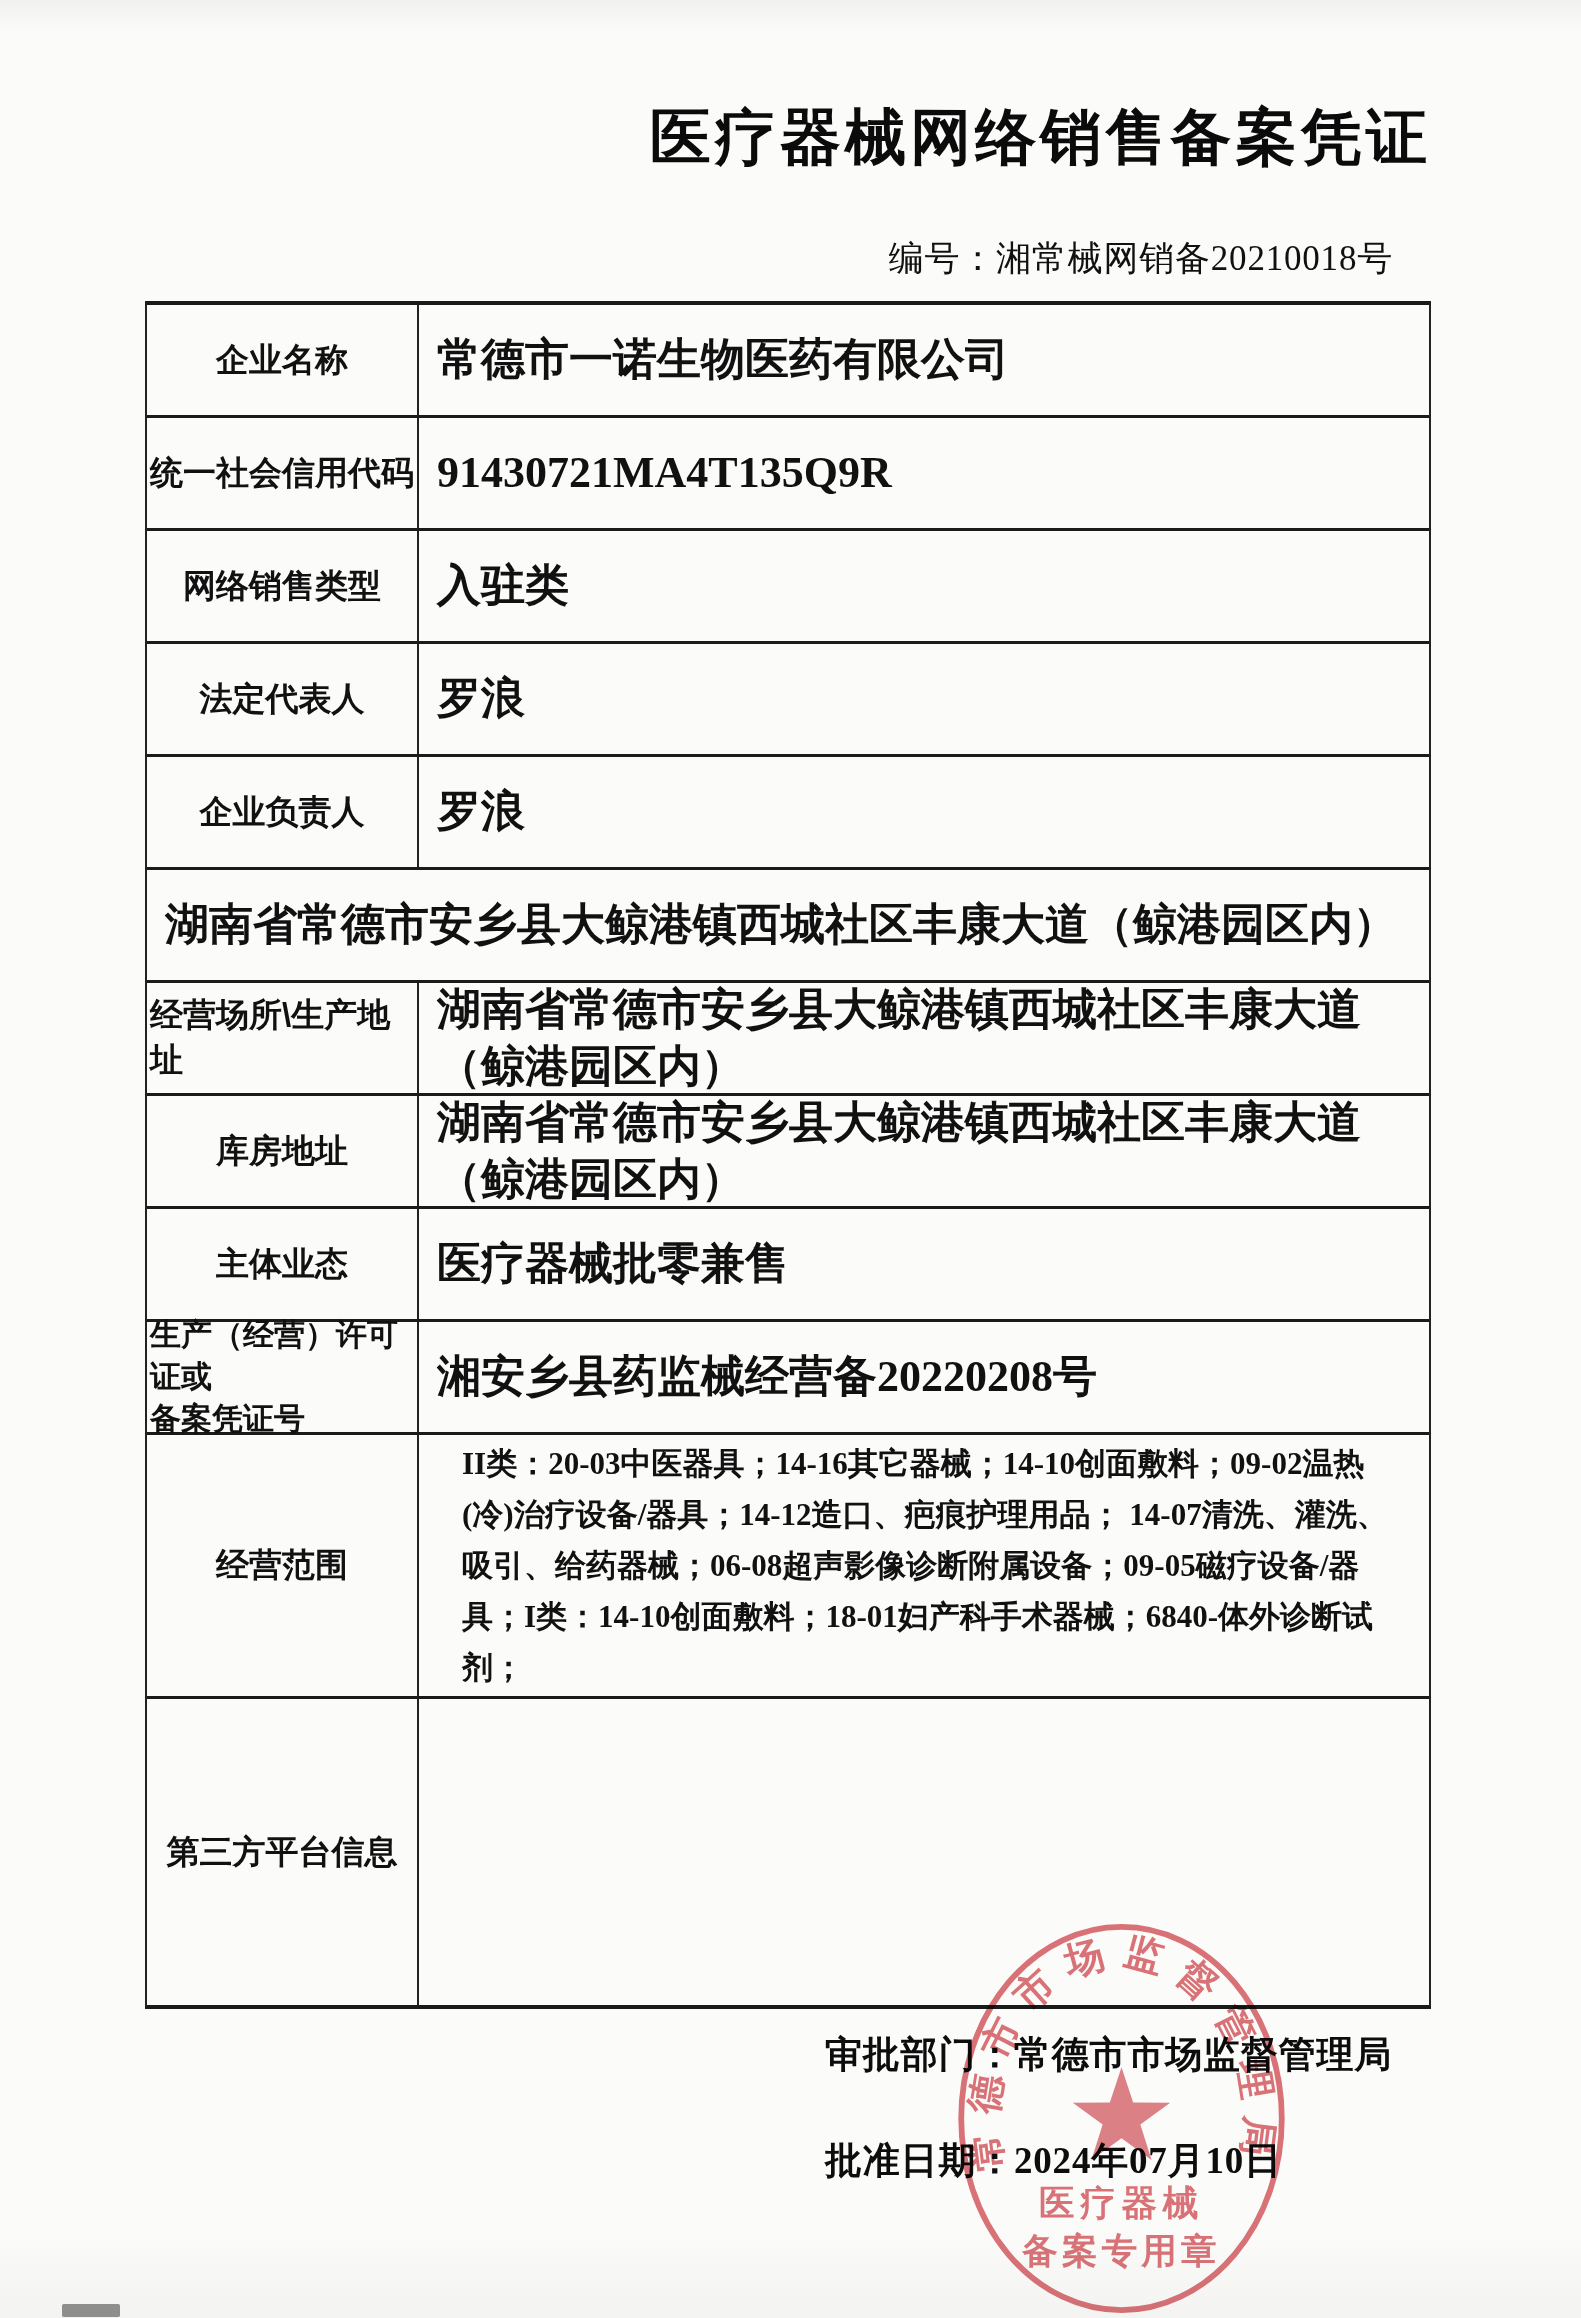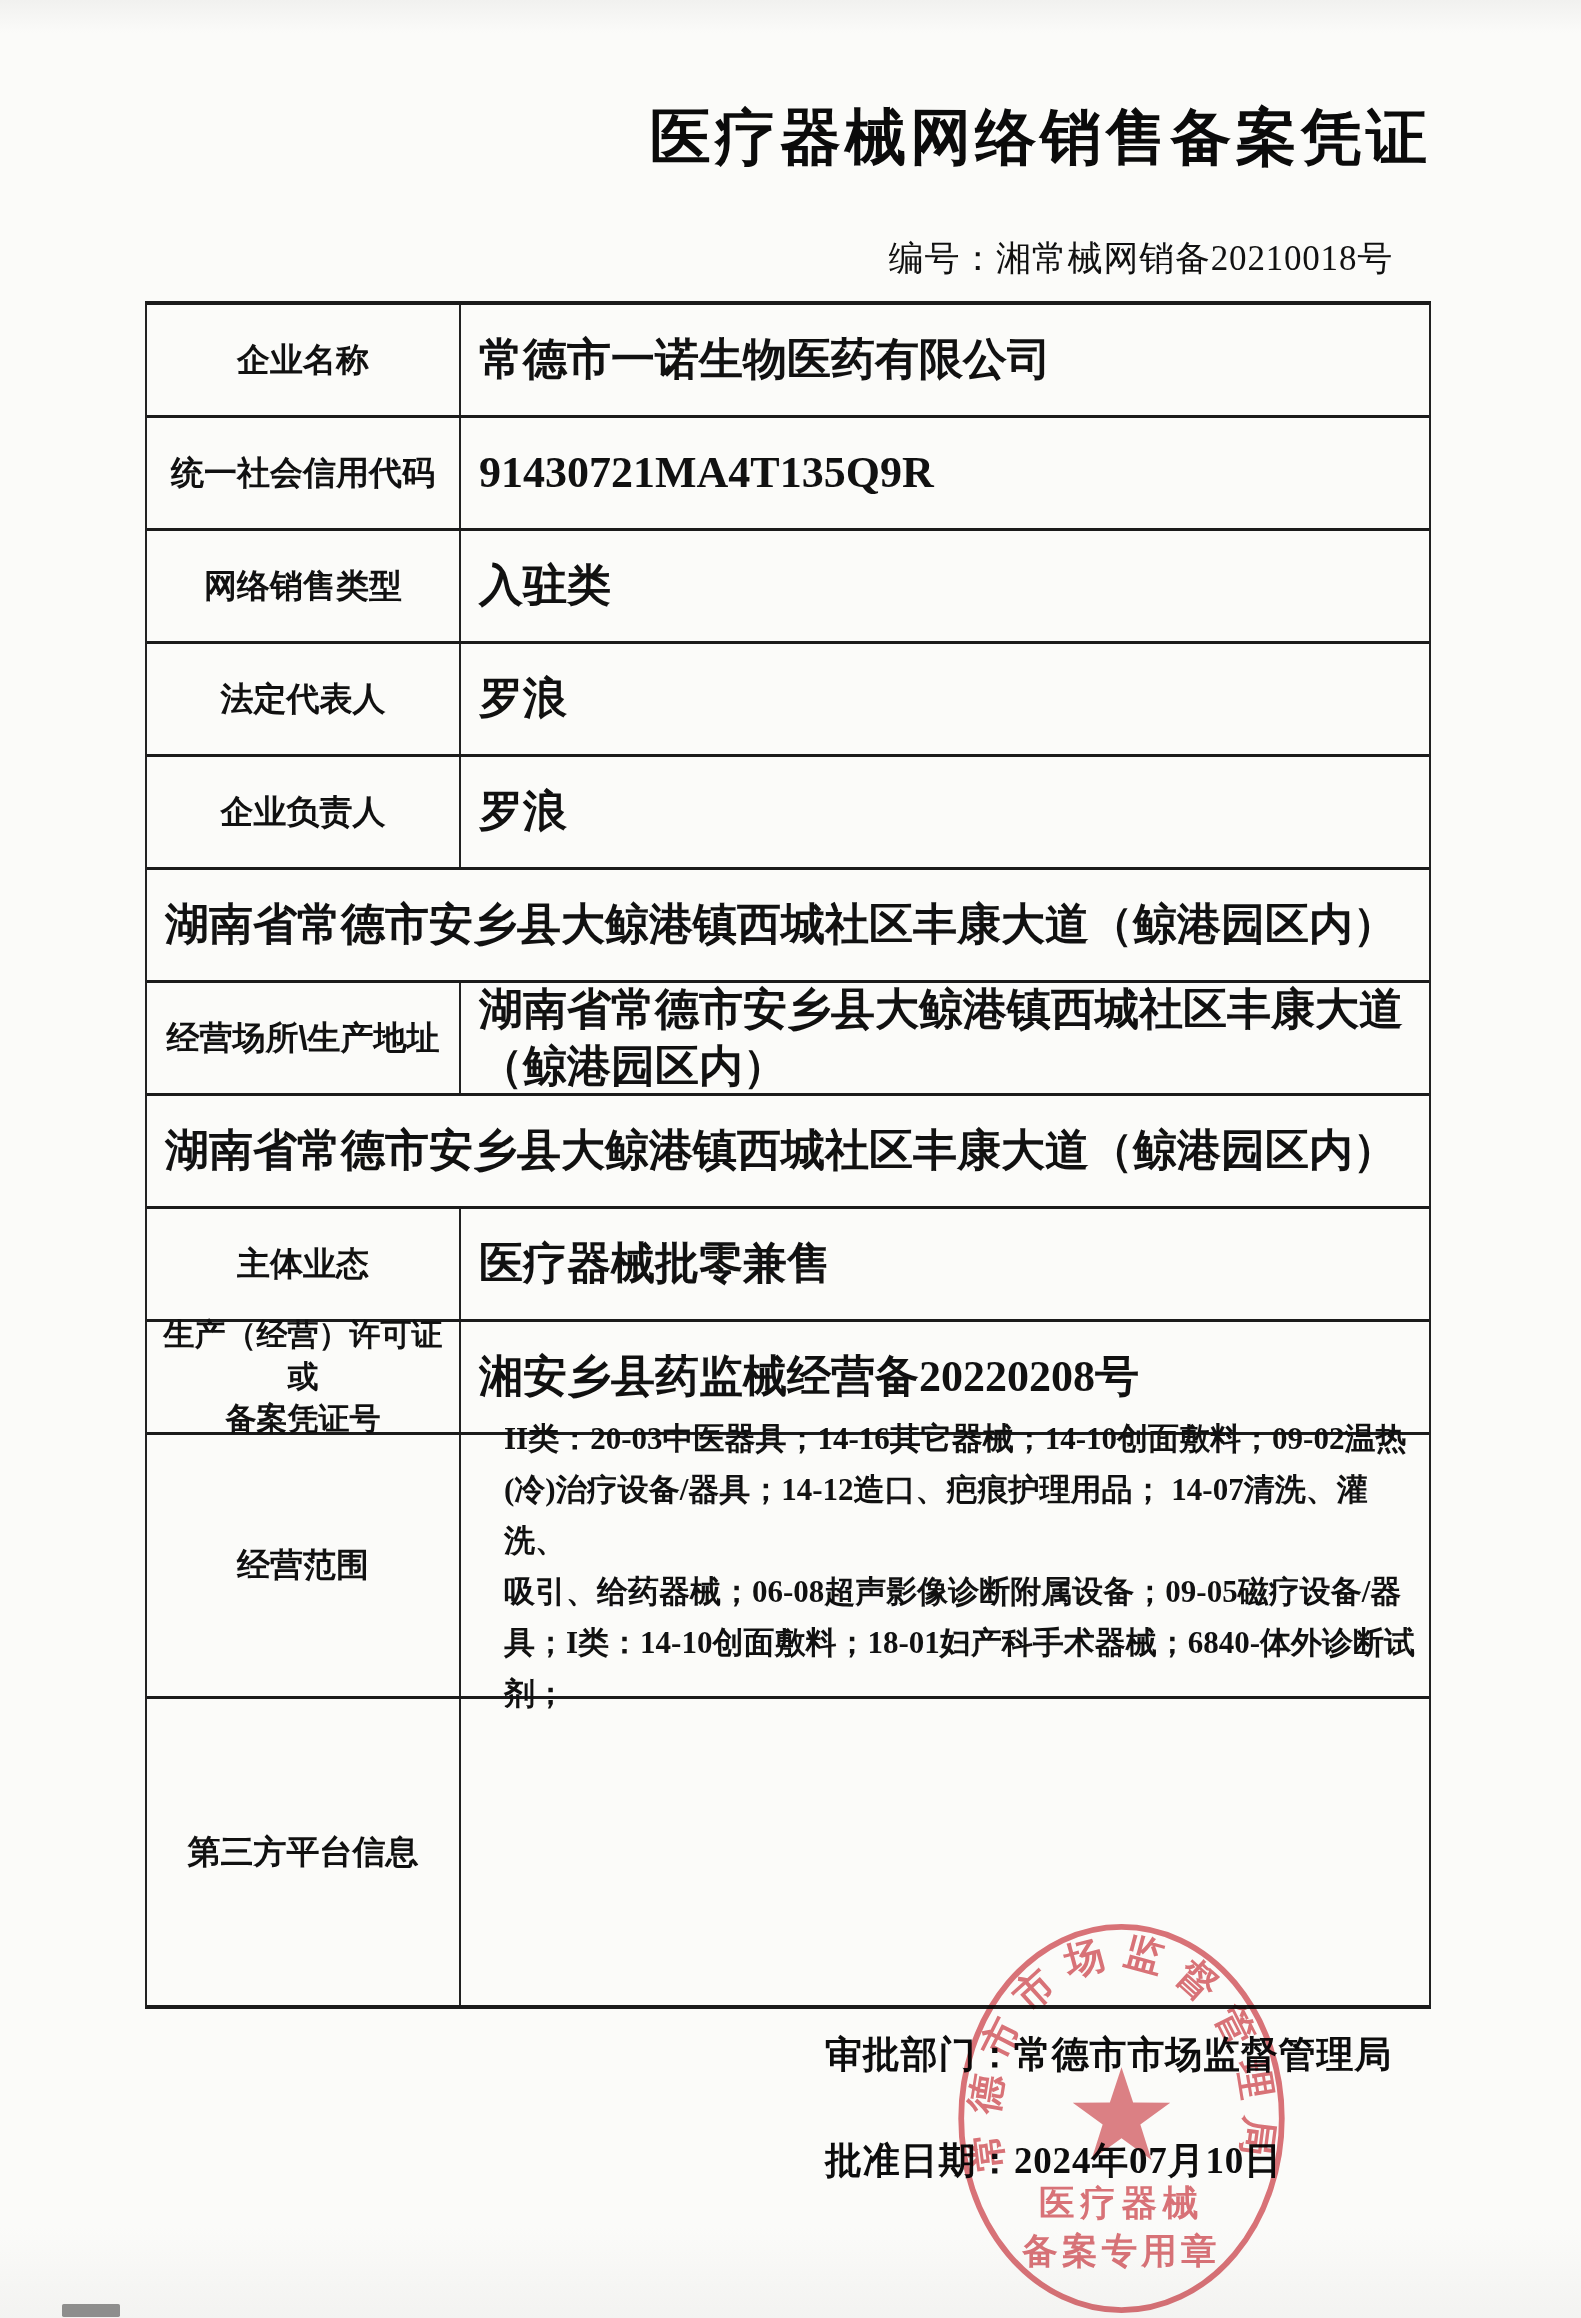--- a/index.html
+++ b/index.html
@@ -36,26 +36,25 @@
     display:flex;
     border-bottom:3.3px solid #1b1b1b;
     box-sizing:border-box;
     height:113px;
   }
   .row:last-child{border-bottom:none;}
   .row.h-scope{height:264px;}
   .row.h-platform{height:306px;}
   .cell{box-sizing:border-box;display:flex;align-items:center;}
   .cell.label{
-    width:314px;
+    width:272px;
     border-right:2.5px solid #222;
     justify-content:center;
-    text-align:center;
     font-size:33px;font-weight:700;
-    padding:0 10px;
+    padding:0 3px;
     white-space:pre-line;
     line-height:1.35;
   }
   .cell.label.label-sm{font-size:31px;}
   .cell.value{
     flex:1;
     padding:6.6px 8.3px 6.6px 18px;
     font-size:44px;font-weight:700;
     font-family:"Liberation Serif",serif;
     white-space:pre-line;
@@ -127,20 +126,21 @@
     <div class="row">
       <div class="cell value">湖南省常德市安乡县大鲸港镇西城社区丰康大道（鲸港园区内）</div>
     </div>
 
     <div class="row">
       <div class="cell label">经营场所\生产地址</div>
       <div class="cell value">湖南省常德市安乡县大鲸港镇西城社区丰康大道（鲸港园区内）</div>
     </div>
 
     <div class="row">
+      <div class="cell label">库房地址</div>
       <div class="cell value">湖南省常德市安乡县大鲸港镇西城社区丰康大道（鲸港园区内）</div>
     </div>
 
     <div class="row">
       <div class="cell label">主体业态</div>
       <div class="cell value">医疗器械批零兼售</div>
     </div>
 
     <div class="row">
       <div class="cell label label-sm">生产（经营）许可证或

